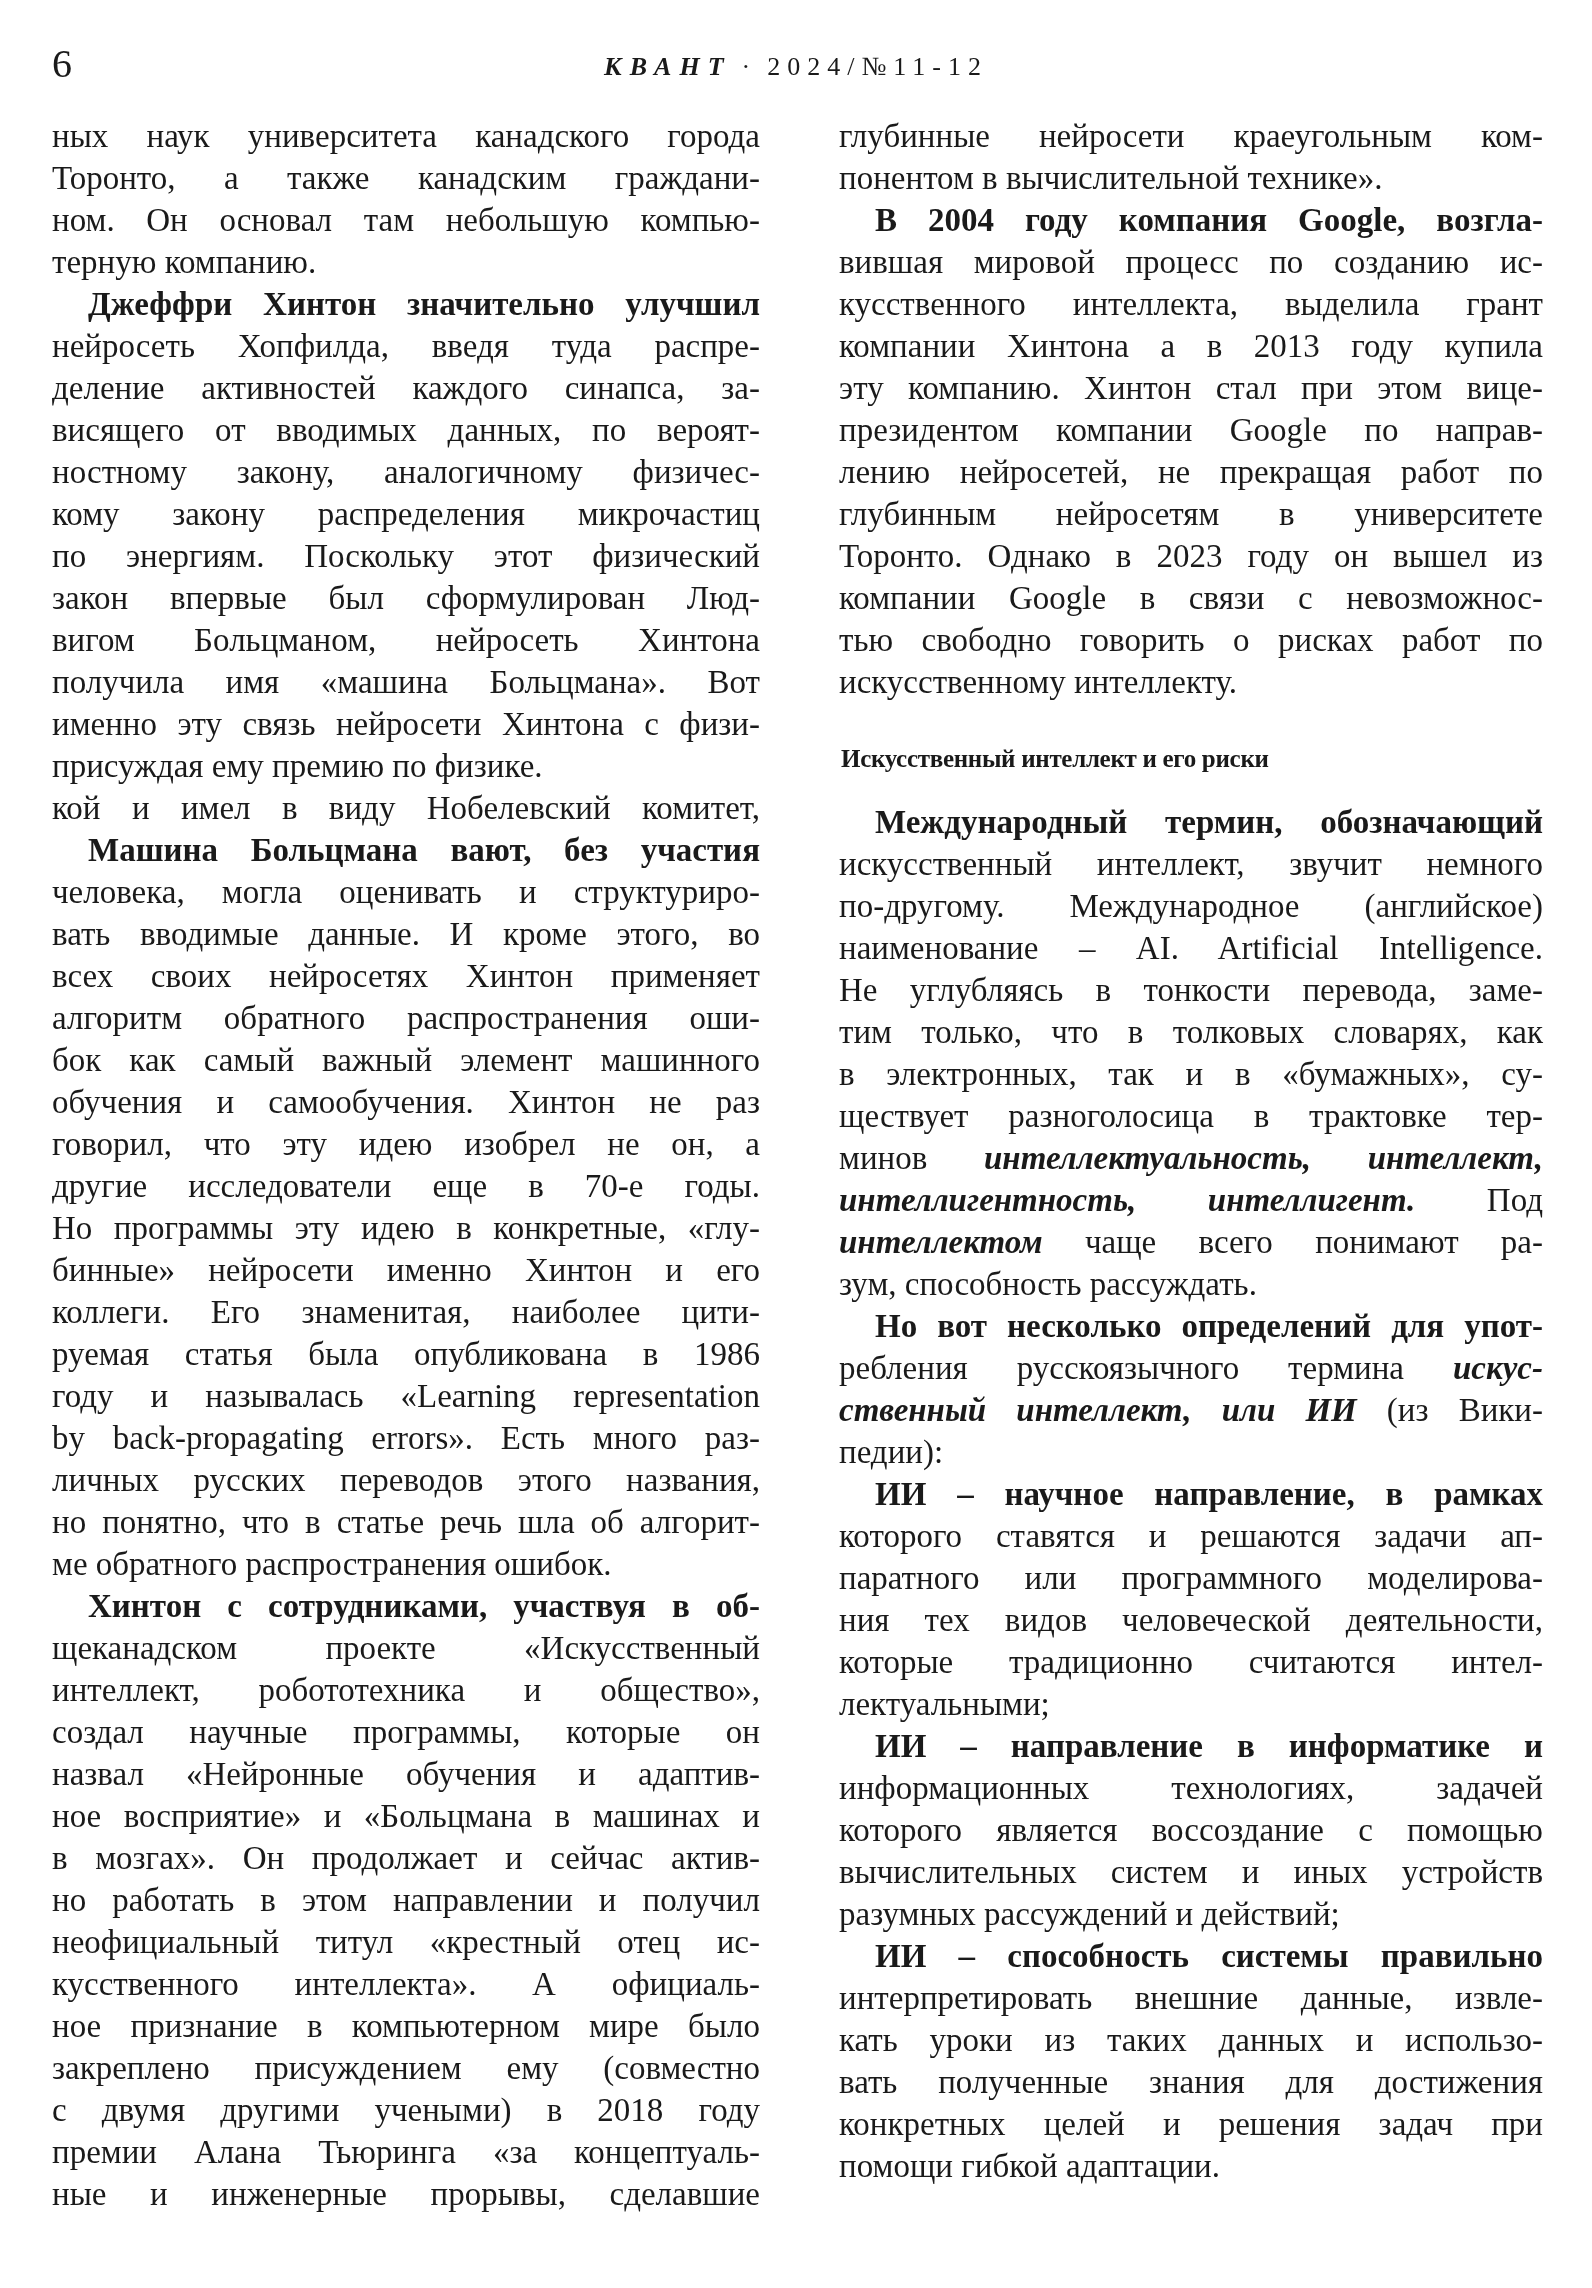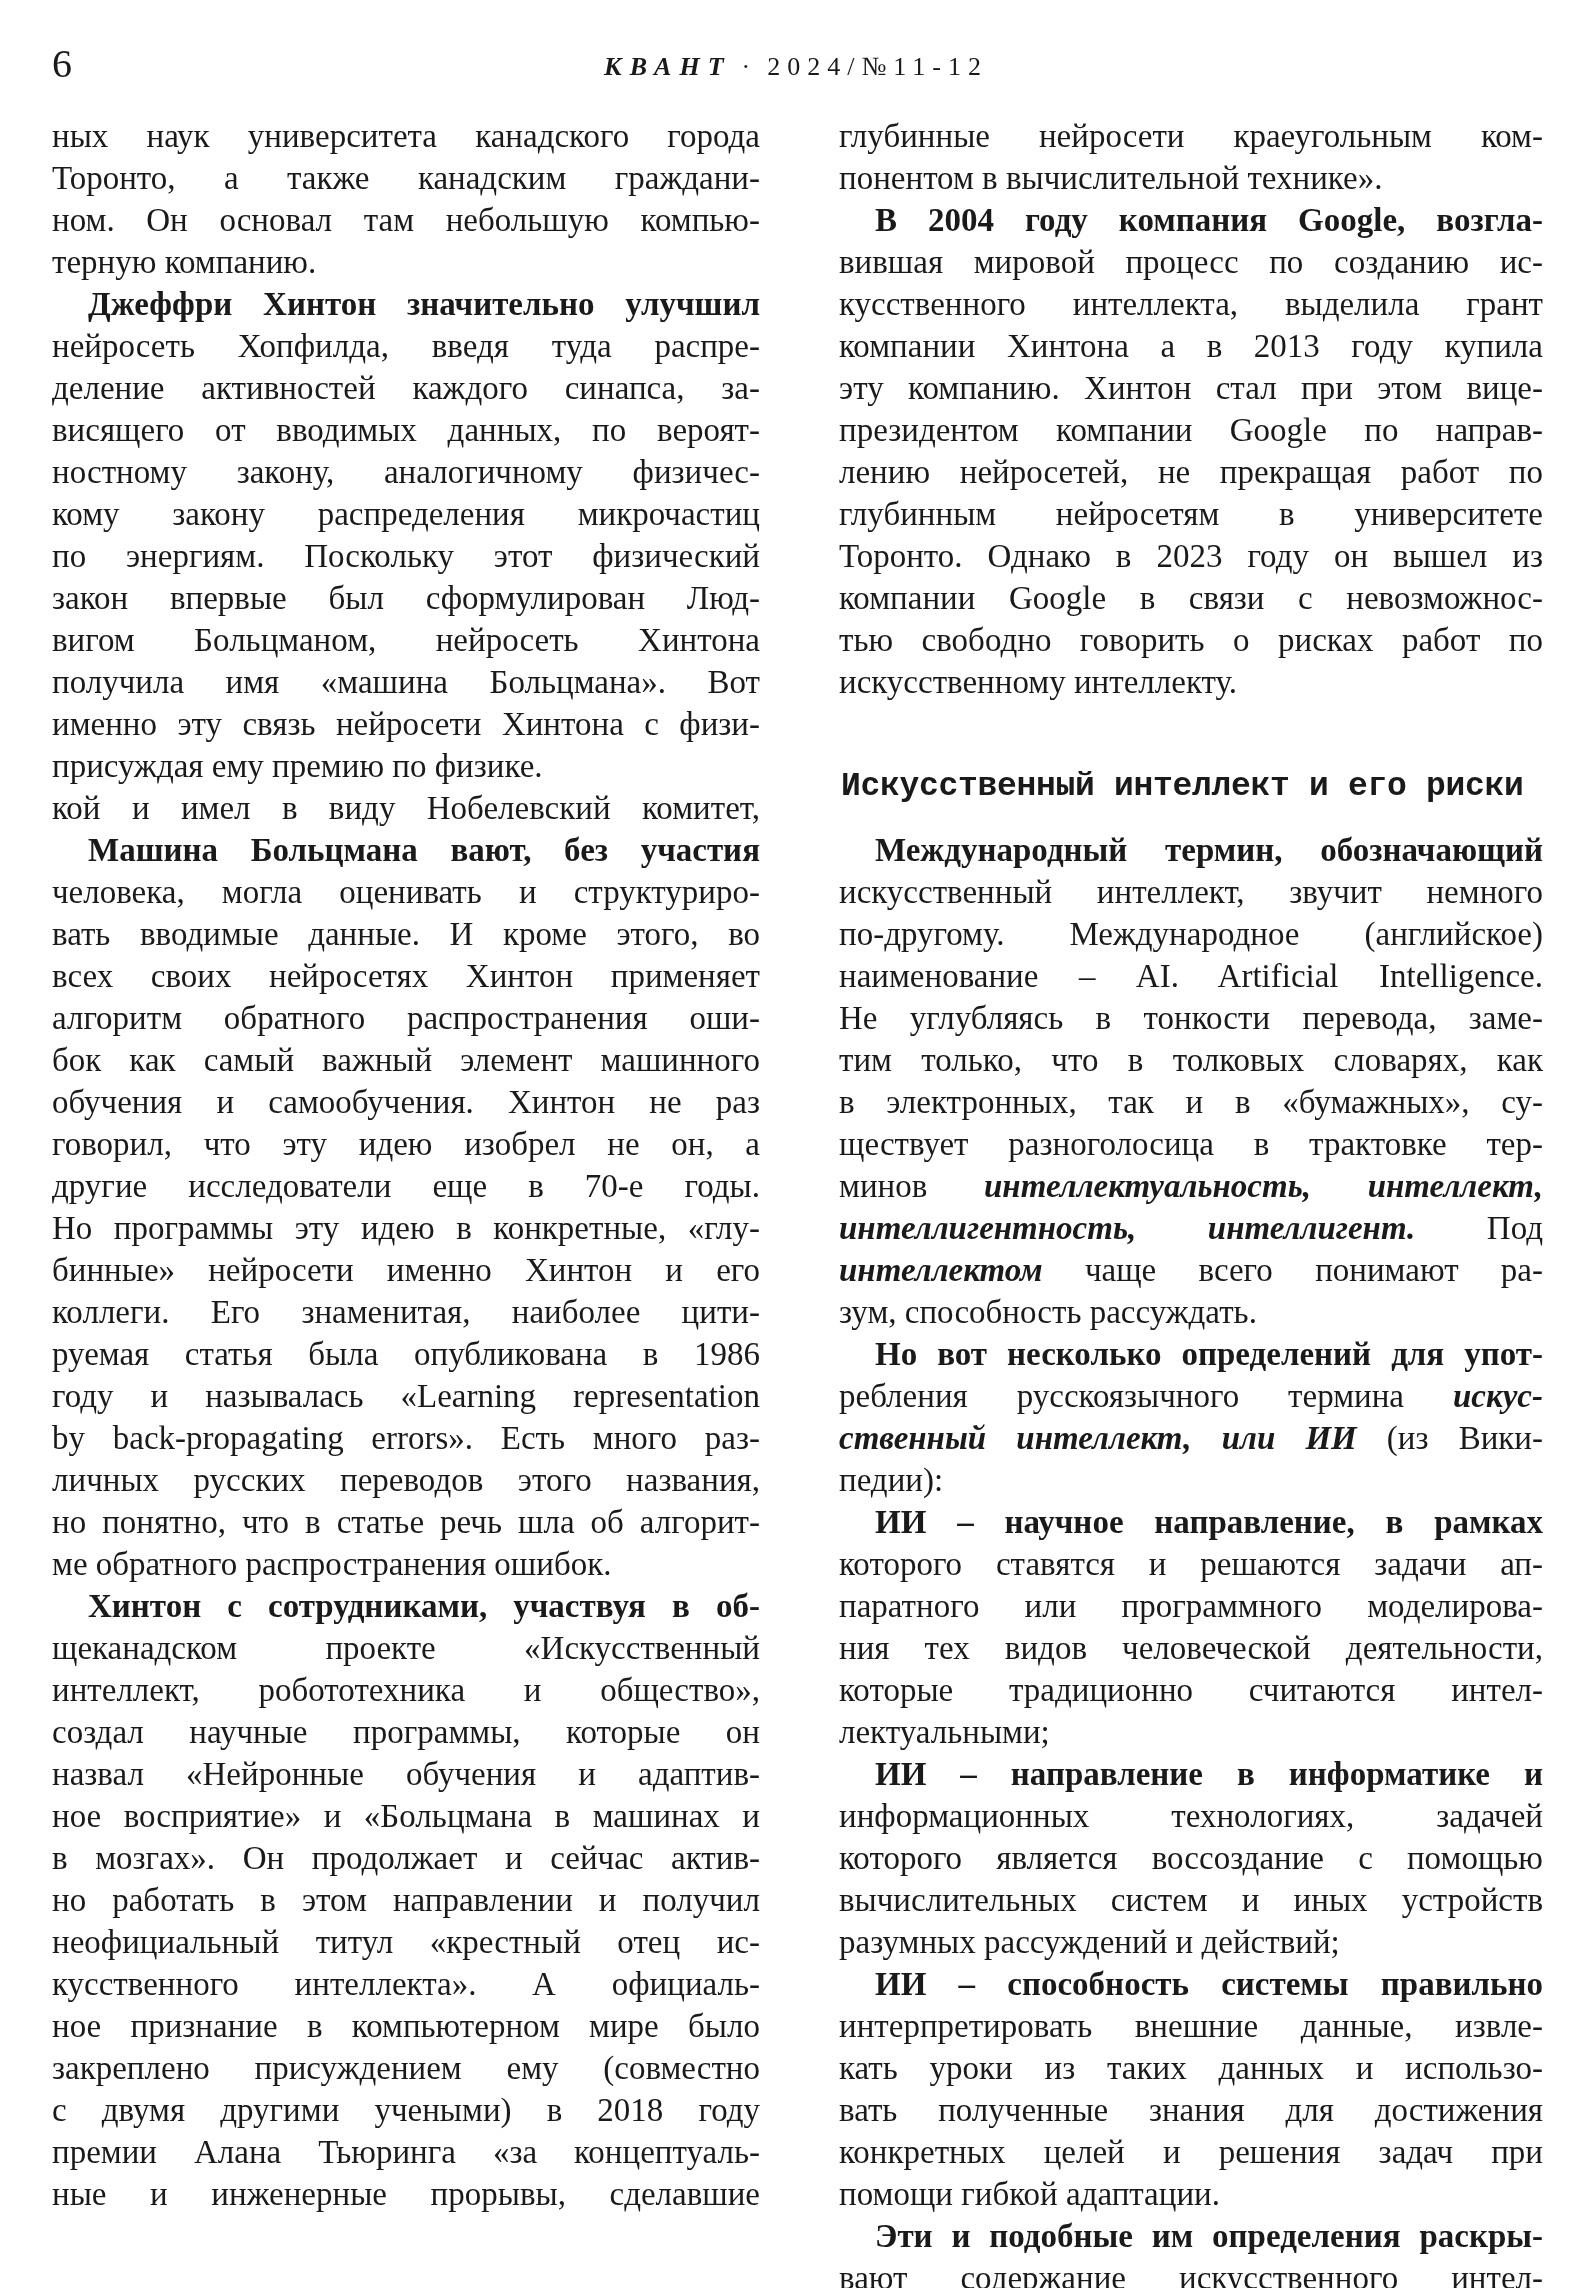--- a/index.html
+++ b/index.html
@@ -28,23 +28,23 @@
   .col-right { left: 839px; width: 704px; top: 115px; }
   .line {
     display: block; white-space: nowrap;
     text-align: justify; text-align-last: justify;
     height: 42px;
   }
   .line.last { text-align-last: left; }
   .line.indent { padding-left: 36px; font-weight: bold; }
   .it { font-style: italic; font-weight: bold; }
   .section-heading {
-    font-family: Liberation Mono, monospace;
-    font-weight: bold; font-size: 33px; line-height: 40px;
-    margin: 64px 0 22px 2px; white-space: nowrap; letter-spacing: -0.3px;
+    font-family: Liberation Serif, serif;
+    font-weight: bold; font-size: 25px; line-height: 40px;
+    margin: 36px 0 22px 2px; white-space: nowrap; letter-spacing: -0.3px;
   }
 </style>
 </head>
 <body>
 
 <div>
   <div class="page-number">6</div>
   <div class="running-head">
     <span class="mag">КВАНТ</span><span class="sep">·</span><span>2024/№11-12</span>
   </div>
@@ -168,20 +168,16 @@
           <span class="line last"><span>разумных рассуждений и действий;</span></span>
         </div>
         <div>
           <span class="line indent"><span>ИИ – способность системы правильно</span></span>
           <span class="line"><span>интерпретировать внешние данные, извле-</span></span>
           <span class="line"><span>кать уроки из таких данных и использо-</span></span>
           <span class="line"><span>вать полученные знания для достижения</span></span>
           <span class="line"><span>конкретных целей и решения задач при</span></span>
           <span class="line last"><span>помощи гибкой адаптации.</span></span>
         </div>
-        <div>
-          <span class="line indent"><span>Эти и подобные им определения раскры-</span></span>
-          <span class="line"><span>вают содержание искусственного интел-</span></span>
-        </div>
       </div>
   </div>
 </div>
 
 
 </body></html>

